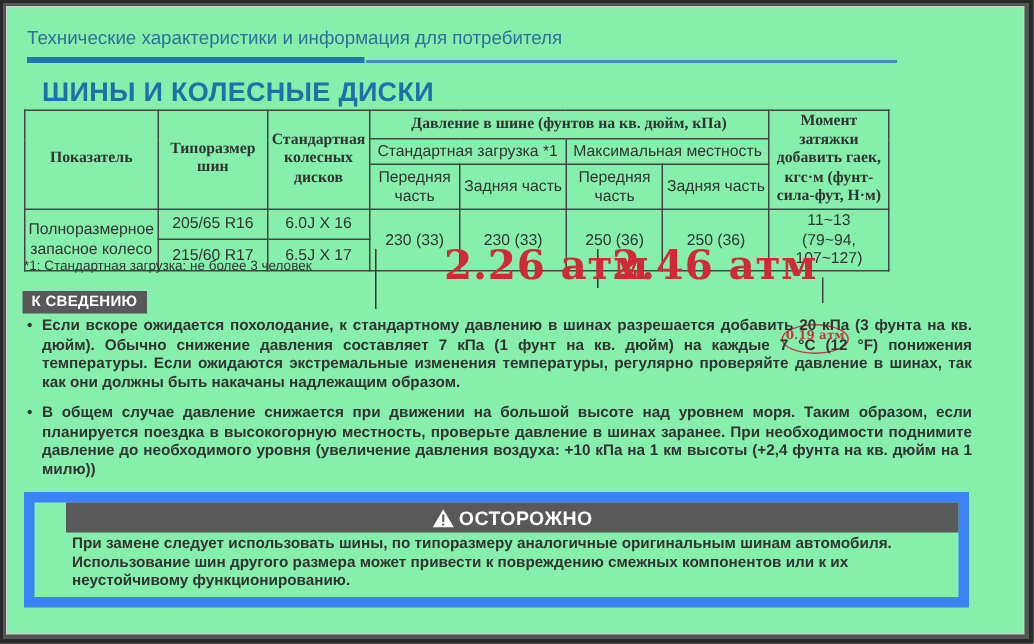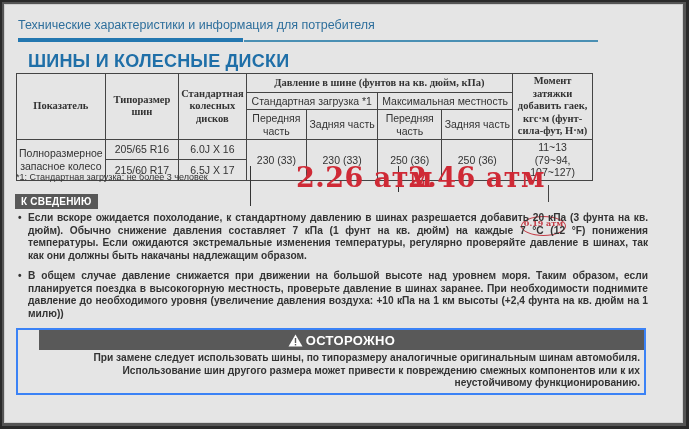--- a/index.html
+++ b/index.html
@@ -1,20 +1,20 @@
 <!DOCTYPE html>
 <html><head>
 <meta charset="utf-8">
 <style>
   * { box-sizing: border-box; margin: 0; padding: 0; }
   html, body { width: 689px; height: 429px; overflow: hidden; background: #2a2a2a; }
   body { font-family: "Liberation Sans", sans-serif; color: #222; }
   .frame {
     position: absolute; left: 2px; top: 2px; width: 684px; height: 424px;
-    background: #e5e5e5; border: 2px solid #555; border-right-width: 3px; border-bottom-width: 3px;
+    background: #86efac; border: 2px solid #555; border-right-width: 3px; border-bottom-width: 3px;
     box-shadow: inset 0 0 0 1px #cfcfcf;
   }
   .section-title {
     position: absolute; left: 14px; top: 14px; font-size: 12.5px; color: #2e6f9c;
   }
   .rule-thick { position: absolute; left: 14px; top: 34px; width: 225px; height: 4px; background: #2377b0; }
   .rule-thin { position: absolute; left: 240px; top: 36px; width: 354px; height: 2px; background: #4a8fb3; }
   .page-title {
     position: absolute; left: 24px; top: 47px; font-size: 18px; font-weight: bold; color: #1f6fa8; letter-spacing: 0.2px;
   }
@@ -40,26 +40,26 @@
   }
   .bullets { position: absolute; left: 16px; top: 212px; width: 632px; font-size: 10.2px; font-weight: bold; color: #333; }
   .bullet { display: flex; margin-bottom: 8px; line-height: 1.23; }
   .bullet .dot { width: 12px; flex: none; padding-left: 2px; }
   .bullet .txt { flex: 1; text-align: justify; }
   .note-ellipse {
     position: absolute; left: 521px; top: 201px; width: 45px; height: 20px; border: 1px solid #c23a44; border-radius: 50%;
     color: #c23a44; font-family: "DejaVu Serif", serif; font-size: 8px; font-weight: bold; text-align: center; line-height: 9px; padding-top: 2px; margin-top: 15px;
   }
   .note-stem { position: absolute; left: 548px; top: 185px; width: 1px; height: 17px; background: #444; }
-  .warn-box { position: absolute; left: 16px; top: 328px; width: 630px; border: 2px solid #3b82f6; padding-left: 21px; }
+  .warn-box { position: absolute; left: 16px; top: 328px; width: 630px; border: 7px solid #3b82f6; padding-left: 21px; }
   .warn-head {
     background: #595959; color: #fff; font-weight: bold; font-size: 13px; text-align: center; height: 20px; line-height: 21px; letter-spacing: 0.3px;
   }
   .warn-head svg { vertical-align: -2px; margin-right: 3px; }
-  .warn-body { font-size: 10.2px; font-weight: bold; color: #333; padding: 2px 4px 3px 4px; line-height: 1.24; text-align: right; }
+  .warn-body { font-size: 10.2px; font-weight: bold; color: #333; padding: 2px 4px 3px 4px; line-height: 1.24; }
 </style>
 </head>
 <body>
 
 <div class="frame">
   <div class="section-title">Технические характеристики и информация для потребителя</div>
   <div class="rule-thick"></div>
   <div class="rule-thin"></div>
   <div class="page-title">ШИНЫ И КОЛЕСНЫЕ ДИСКИ</div>
 </div>

